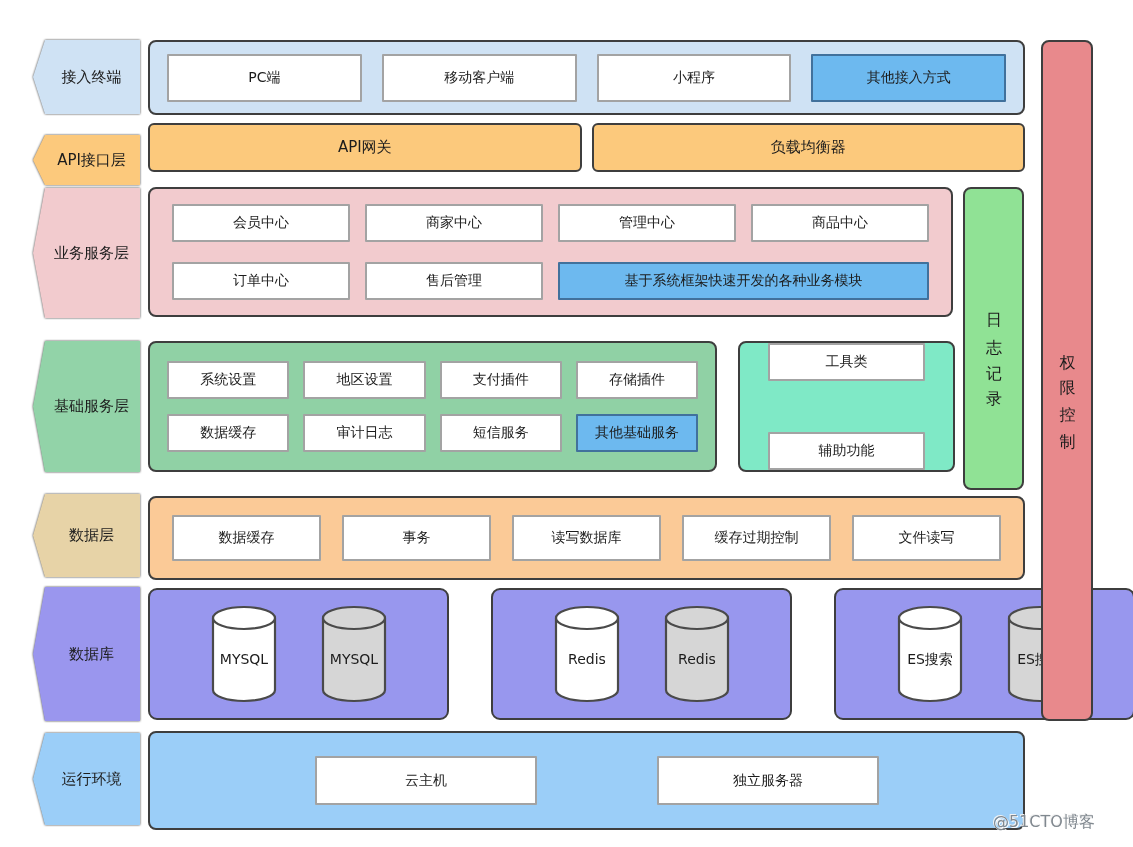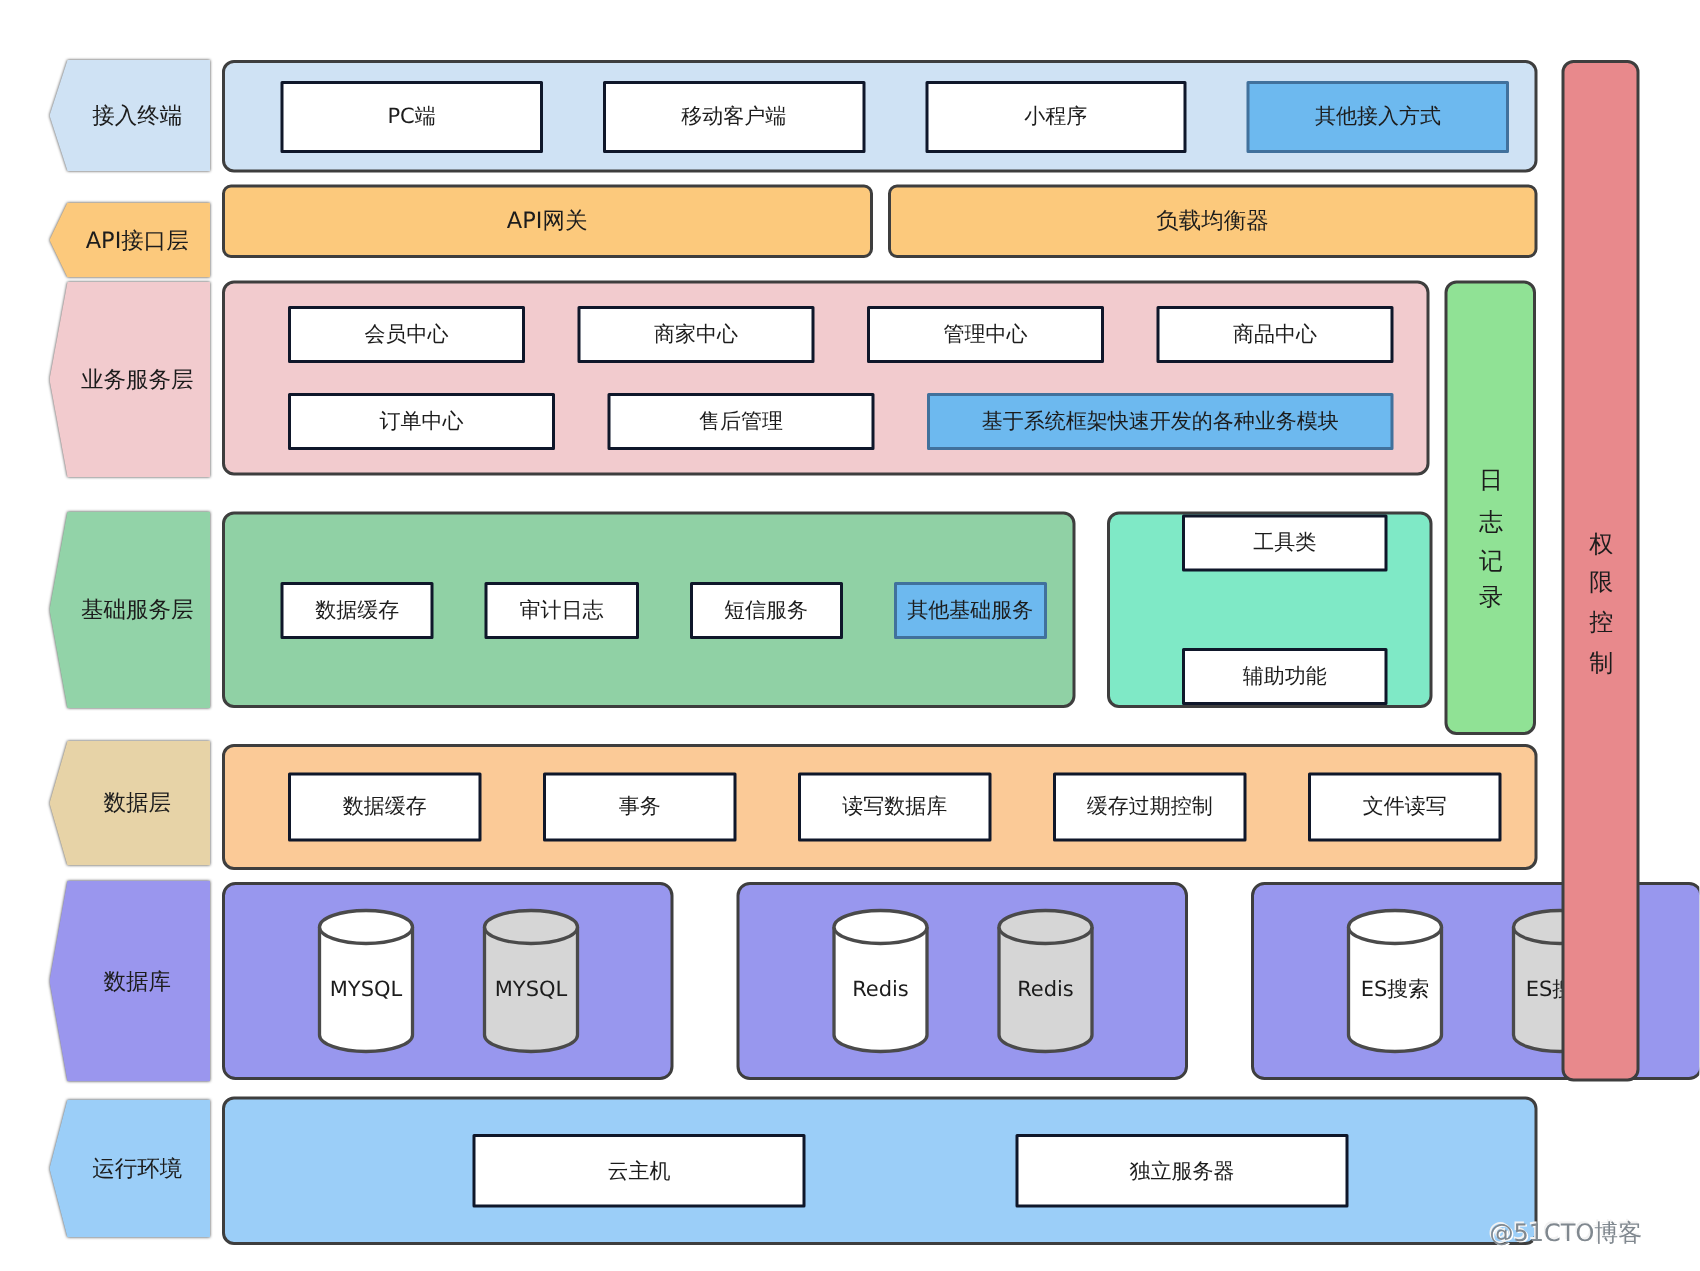--- a/index.html
+++ b/index.html
@@ -13,22 +13,22 @@
        box-sizing:border-box;font-size:15px;}
   #tag-access{top:40px;height:74px;}   #tag-access .tag{background:#cfe2f4;}
   #tag-api{top:135px;height:50px;}     #tag-api .tag{background:#fcc97c;}
   #tag-business{top:188px;height:130px;} #tag-business .tag{background:#f2cbce;}
   #tag-base{top:341px;height:131px;}   #tag-base .tag{background:#92d3a8;}
   #tag-data{top:494px;height:83px;}    #tag-data .tag{background:#e7d3a7;}
   #tag-db{top:587px;height:134px;}     #tag-db .tag{background:#9a96ee;}
   #tag-runtime{top:733px;height:92px;} #tag-runtime .tag{background:#9bcef8;}
 
   .container{position:absolute;box-sizing:border-box;border:2px solid #3e3e3e;border-radius:8px;}
-  .box{box-sizing:border-box;background:#ffffff;border:2px solid #0f172a;border-radius:1px;
-       display:flex;align-items:center;justify-content:center;font-size:14px;text-align:center;margin-left:20px;}
+  .box{box-sizing:border-box;background:#ffffff;border:2px solid #a3a3a3;border-radius:1px;
+       display:flex;align-items:center;justify-content:center;font-size:14px;text-align:center;}
   .box.hl{background:#6db9ef;border-color:#41719c;}
 
   #row-access{left:148px;top:40px;width:877px;height:75px;background:#cfe2f4;
               display:flex;align-items:center;gap:20px;padding:0 17px;}
   #row-access .box{flex:1;height:48px;}
 
   #row-api{position:absolute;left:148px;top:123px;width:877px;height:49px;display:flex;gap:10px;}
   .api-box{flex:1;box-sizing:border-box;background:#fcc97c;border:2px solid #3e3e3e;border-radius:6px;
            display:flex;align-items:center;justify-content:center;font-size:15px;}
 
@@ -160,20 +160,34 @@
         </div>
       <div class="box hl">
           <span>基于系统框架快速开发的各种业务模块</span>
         </div>
     </div>
   </div>
 
   <div class="container" id="row-base">
     <div class="grow">
       <div class="box">
+          <span>系统设置</span>
+        </div>
+      <div class="box">
+          <span>地区设置</span>
+        </div>
+      <div class="box">
+          <span>支付插件</span>
+        </div>
+      <div class="box">
+          <span>存储插件</span>
+        </div>
+    </div>
+    <div class="grow">
+      <div class="box">
           <span>数据缓存</span>
         </div>
       <div class="box">
           <span>审计日志</span>
         </div>
       <div class="box">
           <span>短信服务</span>
         </div>
       <div class="box hl">
           <span>其他基础服务</span>

